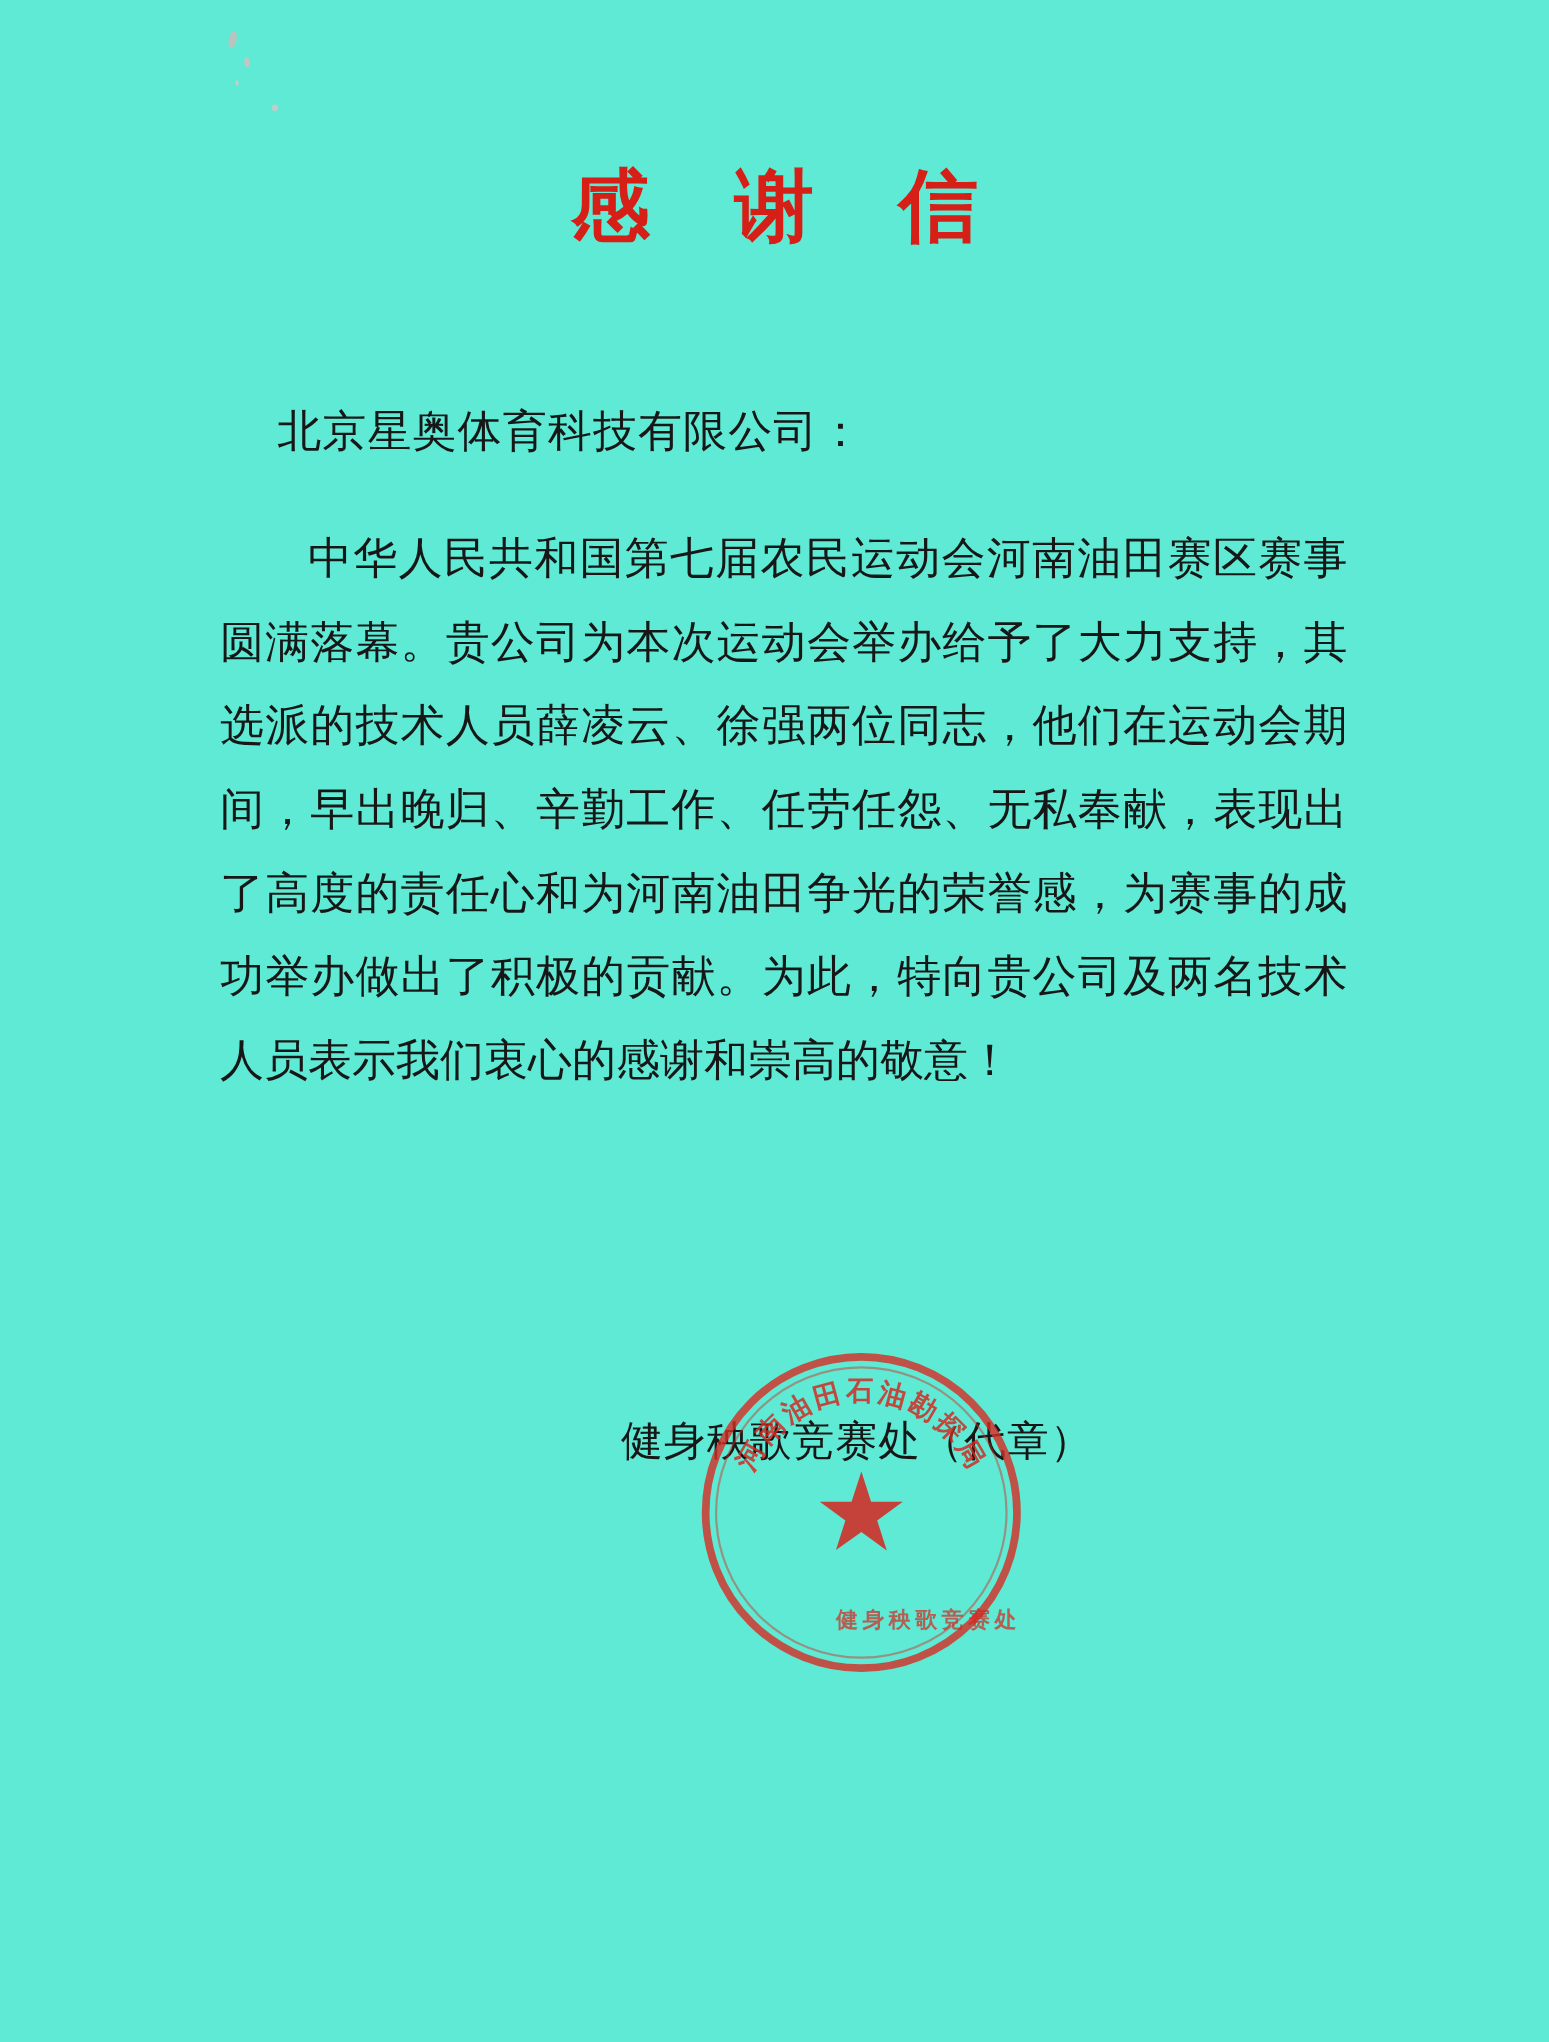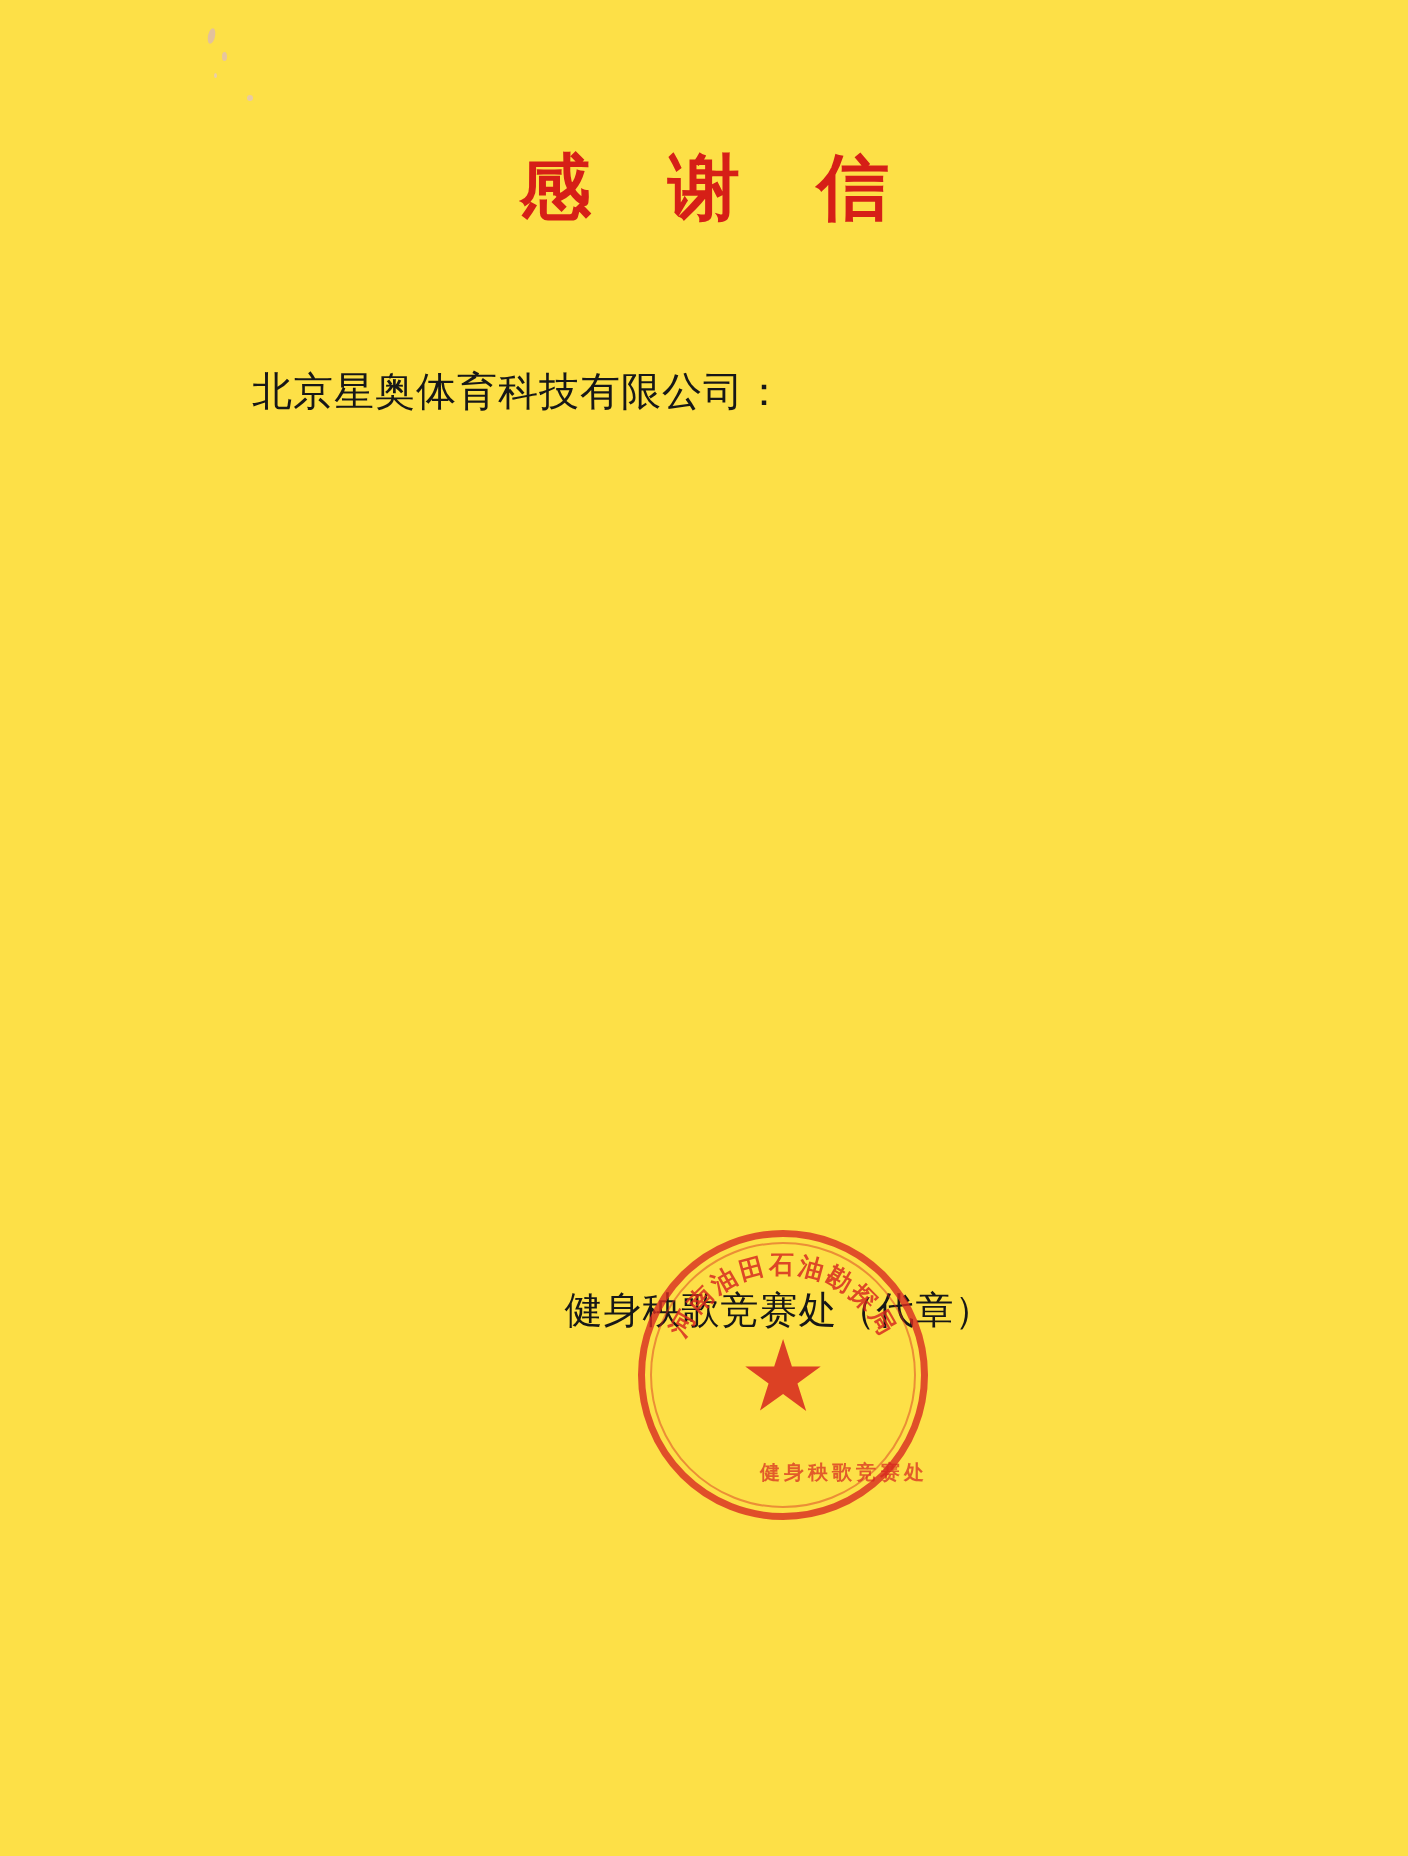--- a/index.html
+++ b/index.html
@@ -12,21 +12,21 @@
     height: 1856px;
     position: relative;
     font-family: "DejaVu Serif", "Liberation Serif", serif;
     color: #1b1b1b;
     overflow: hidden;
   }
 
   .page {
     position: absolute;
     inset: 0;
-    background: #fde047;
+    background: #5eead4;
     padding-left: 20px;
   }
 
   
   .speckle {
     position: absolute;
     background: #e6c9c9;
     border-radius: 50%;
     opacity: 0.75;
   }
@@ -158,20 +158,21 @@
 
   <div class="speckle sp1"></div>
   <div class="speckle sp2"></div>
   <div class="speckle sp3"></div>
   <div class="speckle sp4"></div>
 
   <div class="title">感 谢 信</div>
 
   <div class="salutation">北京星奥体育科技有限公司：</div>
 
+  <div class="body-text">中华人民共和国第七届农民运动会河南油田赛区赛事圆满落幕。贵公司为本次运动会举办给予了大力支持，其选派的技术人员薛凌云、徐强两位同志，他们在运动会期间，早出晚归、辛勤工作、任劳任怨、无私奉献，表现出了高度的责任心和为河南油田争光的荣誉感，为赛事的成功举办做出了积极的贡献。为此，特向贵公司及两名技术人员表示我们衷心的感谢和崇高的敬意！</div>
 
   <div class="signature">
     <div class="sig-line l2">健身秧歌竞赛处（代章）</div>
   </div>
 
   <div class="seal">
     <div class="seal-ring"></div>
     <div class="seal-ring-inner"></div>
     <svg class="seal-arc" viewBox="0 0 290 290">
       <defs>

